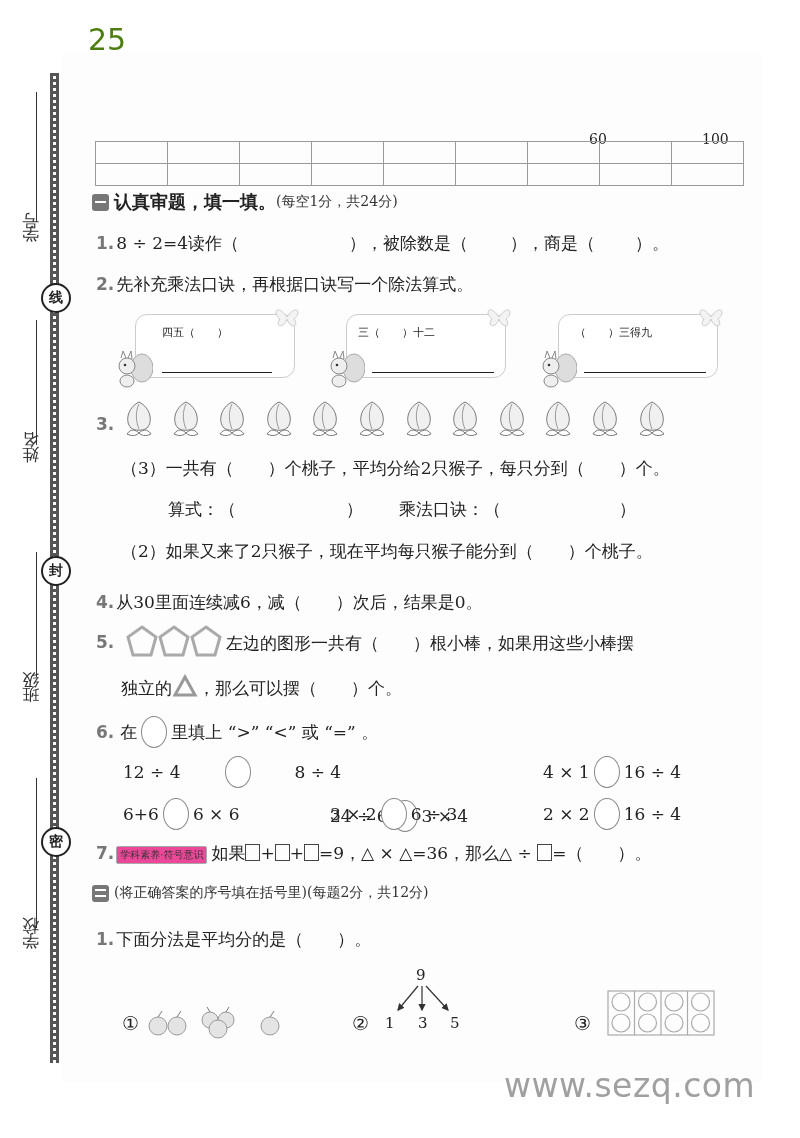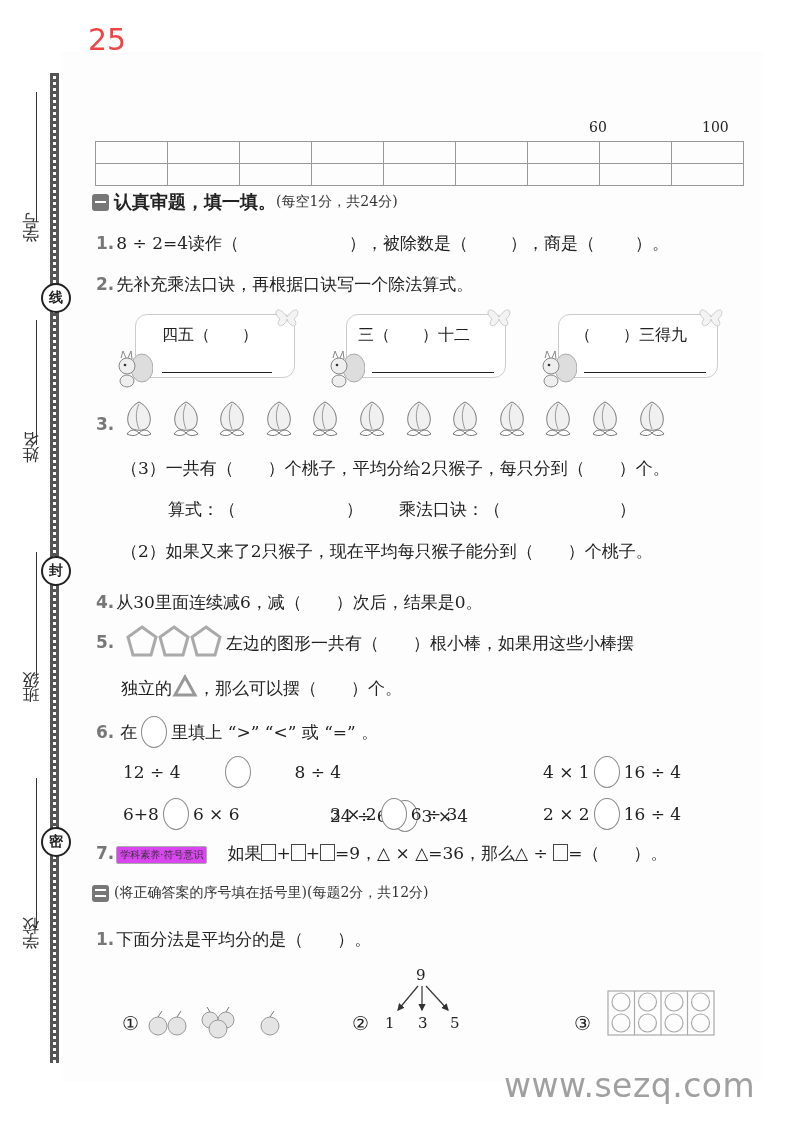--- a/index.html
+++ b/index.html
@@ -1,57 +1,57 @@
 <!DOCTYPE html>
 <html><head>
 <meta charset="utf-8">
 <style>
   html, body { margin:0; padding:0; }
   body { width:800px; height:1138px; background:#ffffff; position:relative; overflow:hidden;
          font-family:"DejaVu Serif", "Liberation Serif", serif; color:#222; }
   .abs { position:absolute; }
-  .page-num { left:88px; top:22px; font-family:"DejaVu Sans", "Liberation Sans", sans-serif; font-size:30px; color:#ef4444; }
+  .page-num { left:88px; top:22px; font-family:"DejaVu Sans", "Liberation Sans", sans-serif; font-size:30px; color:#4d7c0f; }
   .content-bg { left:62px; top:52px; width:700px; height:1030px; background:#fdfdfd; }
   .strip-inner { left:53px; top:73px; width:3px; height:990px;
            background: repeating-linear-gradient(to bottom, #555 0 3px, #fff 3px 6px); }
   .seal { width:26px; height:26px; border:2px solid #222; border-radius:50%; background:#fff;
           font-size:14px; display:flex; align-items:center; justify-content:center; font-weight:bold; }
   .vline { width:1px; background:#333; left:36px; }
   .vlabel { left:18px; font-size:17px; writing-mode:vertical-rl; transform:rotate(180deg); letter-spacing:14px; color:#333; }
 
   
-  .score-head { font-family:"DejaVu Serif", serif; font-size:14px; color:#222; }
+  .score-head { font-family:"DejaVu Serif", serif; font-size:14px; color:#222;margin-top:12px; }
   table.score { left:95px; top:141px; border-collapse:collapse; }
   table.score td { width:71px; height:21px; border:1px solid #999; padding:0; }
 
   .sec-head { font-family:"DejaVu Sans", "Liberation Sans", sans-serif; font-weight:bold; font-size:18px; color:#222; display:flex; align-items:center; }
   .sec-icon { width:17px; height:17px; background:#777; border-radius:3px; margin-right:5px; position:relative; }
   .sec-icon::after { content:""; position:absolute; left:3px; right:3px; top:7px; height:2px; background:#fff; }
   .sec-icon.two::before { content:""; position:absolute; left:3px; right:3px; top:4px; height:2px; background:#fff; }
   .sec-icon.two::after { top:10px; }
   .sec-note { font-weight:normal; font-size:14px; font-family:"DejaVu Serif", serif; color:#333; }
 
   .q { font-size:17px; color:#222; white-space:nowrap; }
   .qn { font-family:"DejaVu Sans", "Liberation Sans", sans-serif; font-weight:bold; color:#777; font-size:17px; margin-right:2px; }
   .blank { display:inline-block; }
 
   
   .card { width:158px; height:62px; border:1.5px solid #ccc; border-radius:12px; background:#fff; }
-  .card-text { font-size:16px; white-space:nowrap; }
+  .card-text { font-size:11px; white-space:nowrap; }
   .card-line { height:1px; background:#222; }
   .squirrel { width:38px; height:42px; }
   .butterfly { width:30px; height:28px; }
 
   
   .peach { width:32px; height:38px; }
 
   .circle { display:inline-block; width:24px; height:30px; border:1.5px solid #888; border-radius:50%; vertical-align:middle; background:#fff; }
   .cmp { font-size:17px; font-family:"DejaVu Serif", serif; white-space:nowrap; display:flex; align-items:center; gap:4px; }
 
-  .tag { display:inline-block; font-family:"DejaVu Sans", sans-serif; font-size:10px; border:1px solid #aaa; border-radius:2px; padding:1px 3px; background:#d946ef; color:#333; vertical-align:middle; margin-right:20px; }
+  .tag { display:inline-block; font-family:"DejaVu Sans", sans-serif; font-size:10px; border:1px solid #aaa; border-radius:2px; padding:1px 3px; background:#ec4899; color:#333; vertical-align:middle; margin-right:4px; }
   .sq { display:inline-block; width:13px; height:15px; border:1.3px solid #444; vertical-align:-2px; }
 
   .watermark { left:504px; top:1066px; font-family:"DejaVu Sans", "Liberation Sans", sans-serif; font-size:33px; color:#a0a0a0; letter-spacing:0.5px; }
 </style>
 </head>
 <body>
 
 <div class="abs content-bg"></div>
 <div class="abs page-num">25</div>
 
@@ -268,21 +268,21 @@
     <span>24 ÷ 6</span>
     <span class="circle"></span>
     <span>3 × 4</span>
   </div>
 <div class="abs cmp" style="left:543px;top:756px;">
     <span>4 × 1</span>
     <span class="circle"></span>
     <span>16 ÷ 4</span>
   </div>
 <div class="abs cmp" style="left:123px;top:798px;">
-    <span>6+8</span>
+    <span>6+6</span>
     <span class="circle"></span>
     <span>6 × 6</span>
   </div>
 <div class="abs cmp" style="left:330px;top:798px;">
     <span>3 × 2</span>
     <span class="circle"></span>
     <span>6 ÷ 3</span>
   </div>
 <div class="abs cmp" style="left:543px;top:798px;">
     <span>2 × 2</span>

